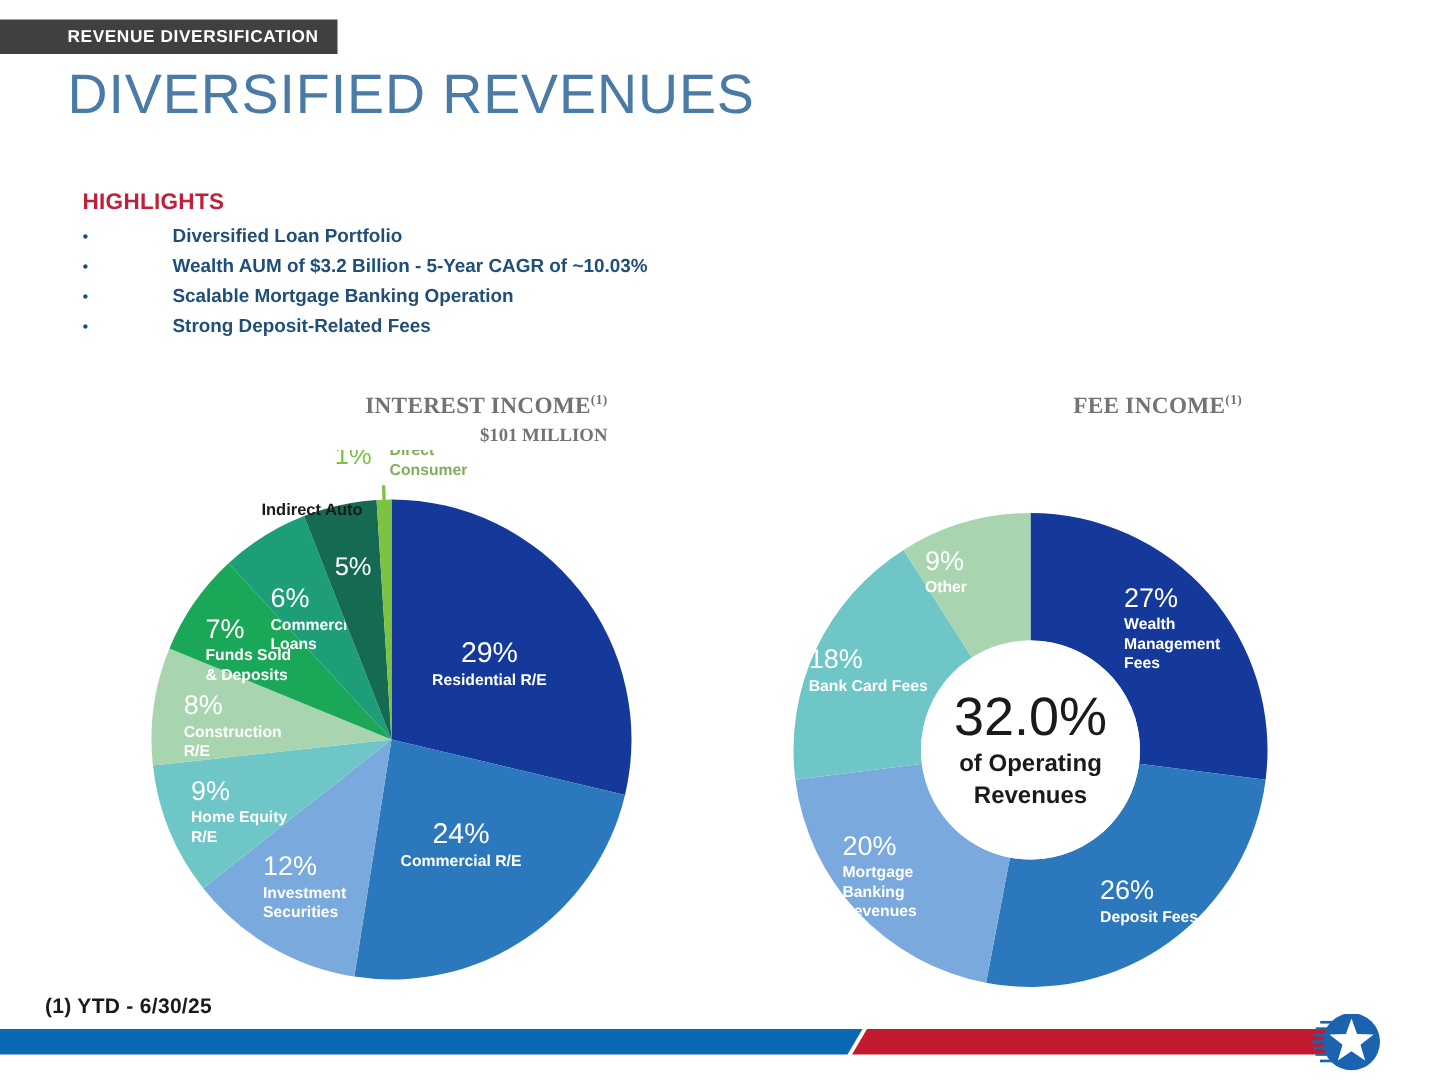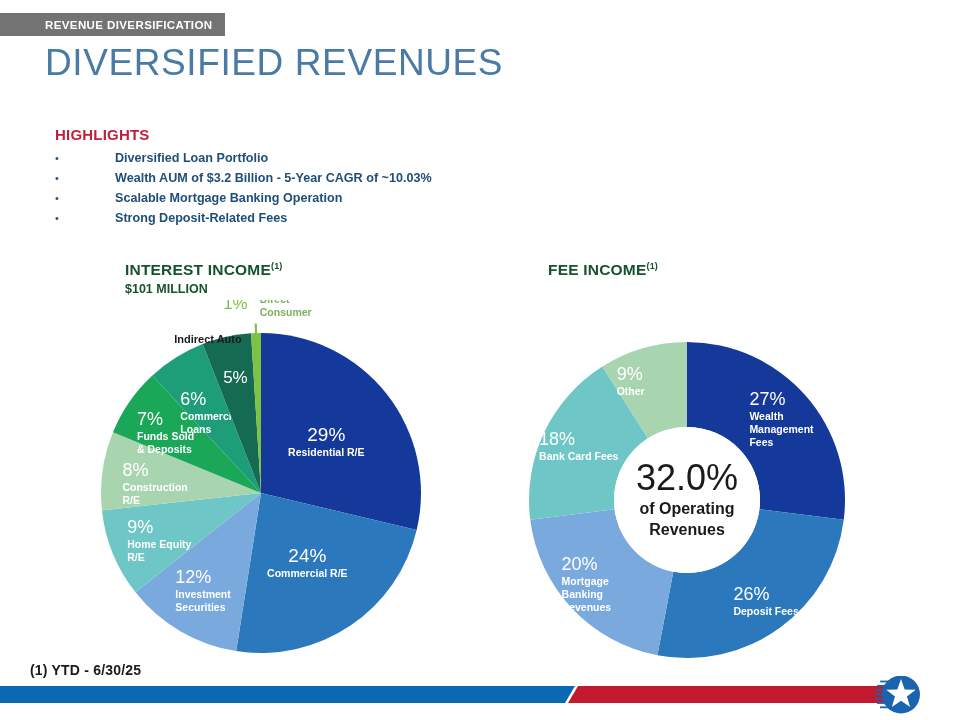--- a/index.html
+++ b/index.html
@@ -82,22 +82,23 @@
     color: #1f4e79;
     font-size: 12.6px;
     font-weight: 600;
     white-space: nowrap;
     margin-left: 32px;
   }
 
   
   .chart-head {
     position: absolute;
-    text-align: left;
-    color: #14532d;
+    text-align: right;
+    color: #737373;
+    font-family: Liberation Serif, serif;
   }
   .chart-head .ch-title {
     font-size: 15.5px;
     font-weight: 600;
     letter-spacing: .2px;
     white-space: nowrap;
   }
   .chart-head .ch-title sup {
     font-size: 9px;
     vertical-align: super;
@@ -137,21 +138,21 @@
     font-weight: 700;
     color: #3b3b3b;
     margin-top: 36px;
   }
 </style>
 </head>
 <body>
 
 <div class="slide">
 
-  <div class="eyebrow-banner" style="background: #737373;">
+  <div class="eyebrow-banner" style="background: #404040;">
     <span class="eyebrow-text">REVENUE DIVERSIFICATION</span>
   </div>
 
   <div class="slide-title" style="color: rgb(74, 123, 166);">DIVERSIFIED REVENUES</div>
 
   <div class="highlights-head" style="color: rgb(192, 32, 60);">HIGHLIGHTS</div>
 
   <div class="bullets">
     <div class="bullet-row">
       <span class="bullet-dot">•</span>

